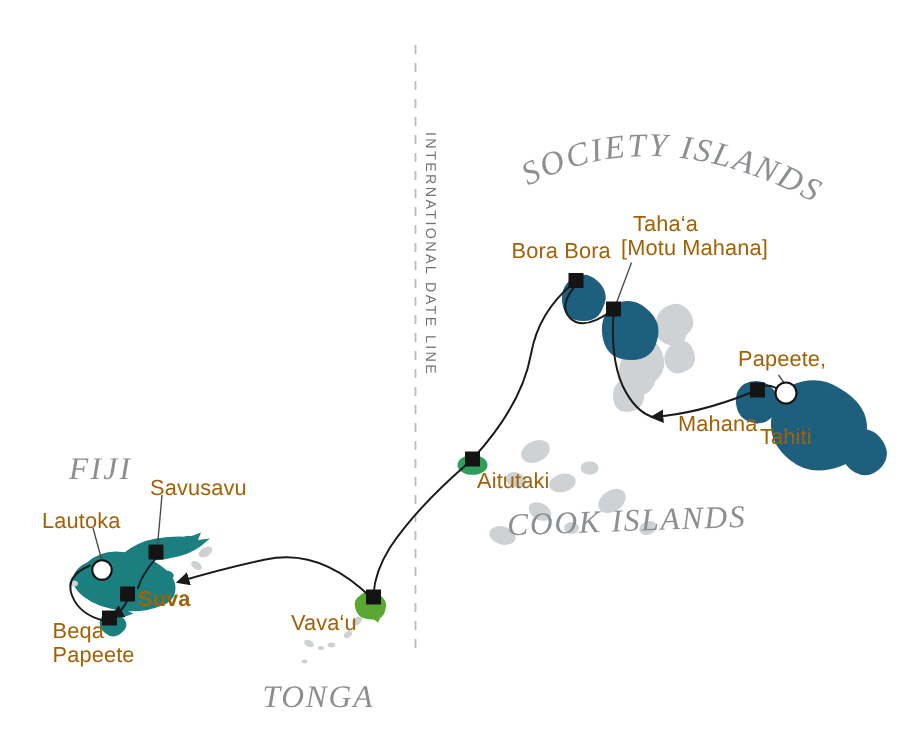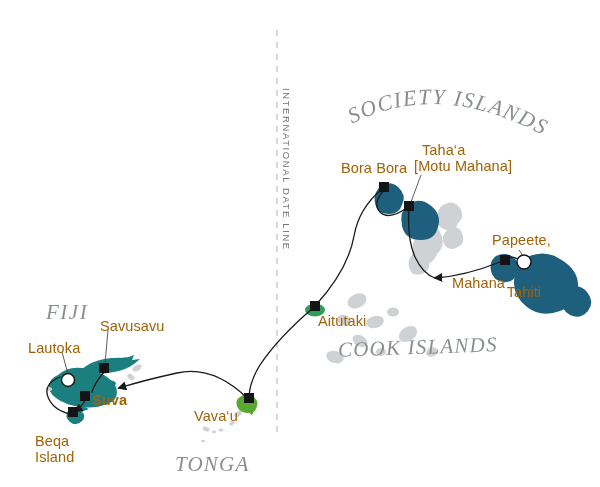--- a/index.html
+++ b/index.html
@@ -211,23 +211,23 @@
   <div class="region-label" style="left:338px; top:335px; font-size:21px; letter-spacing:1.2px; transform:rotate(-2deg);">COOK ISLANDS</div>
 
   <div class="region-label" style="left:175px; top:452px; font-size:21px; letter-spacing:1.2px;font-style:italic;">TONGA</div>
 
   <div class="port-label" style="left:28px; top:340px;text-align:center;">Lautoka</div>
 
   <div class="port-label" style="left:100px; top:318px;">Savusavu</div>
 
   <div class="port-label" style="left:92px; top:392px;font-weight:bold;">Suva</div>
 
-  <div class="port-label two-line" style="left:35px; top:414px; text-align:left;margin-top:20px;">
+  <div class="port-label two-line" style="left:35px; top:414px; text-align:left;">
     <div>Beqa</div>
-    <div>Island</div>
+    <div>Papeete</div>
   </div>
 
   <div class="port-label" style="left:194px; top:388px;margin-top:20px;">Vava‘u</div>
 
   <div class="port-label" style="left:318px; top:313px;">Aitutaki</div>
 
   <div class="port-label" style="left:341px; top:160px;">Bora Bora</div>
 
   <div class="port-label two-line" style="left:414px; top:143px; text-align:left;">
     <div style="padding-left:8px;">Taha‘a</div>

